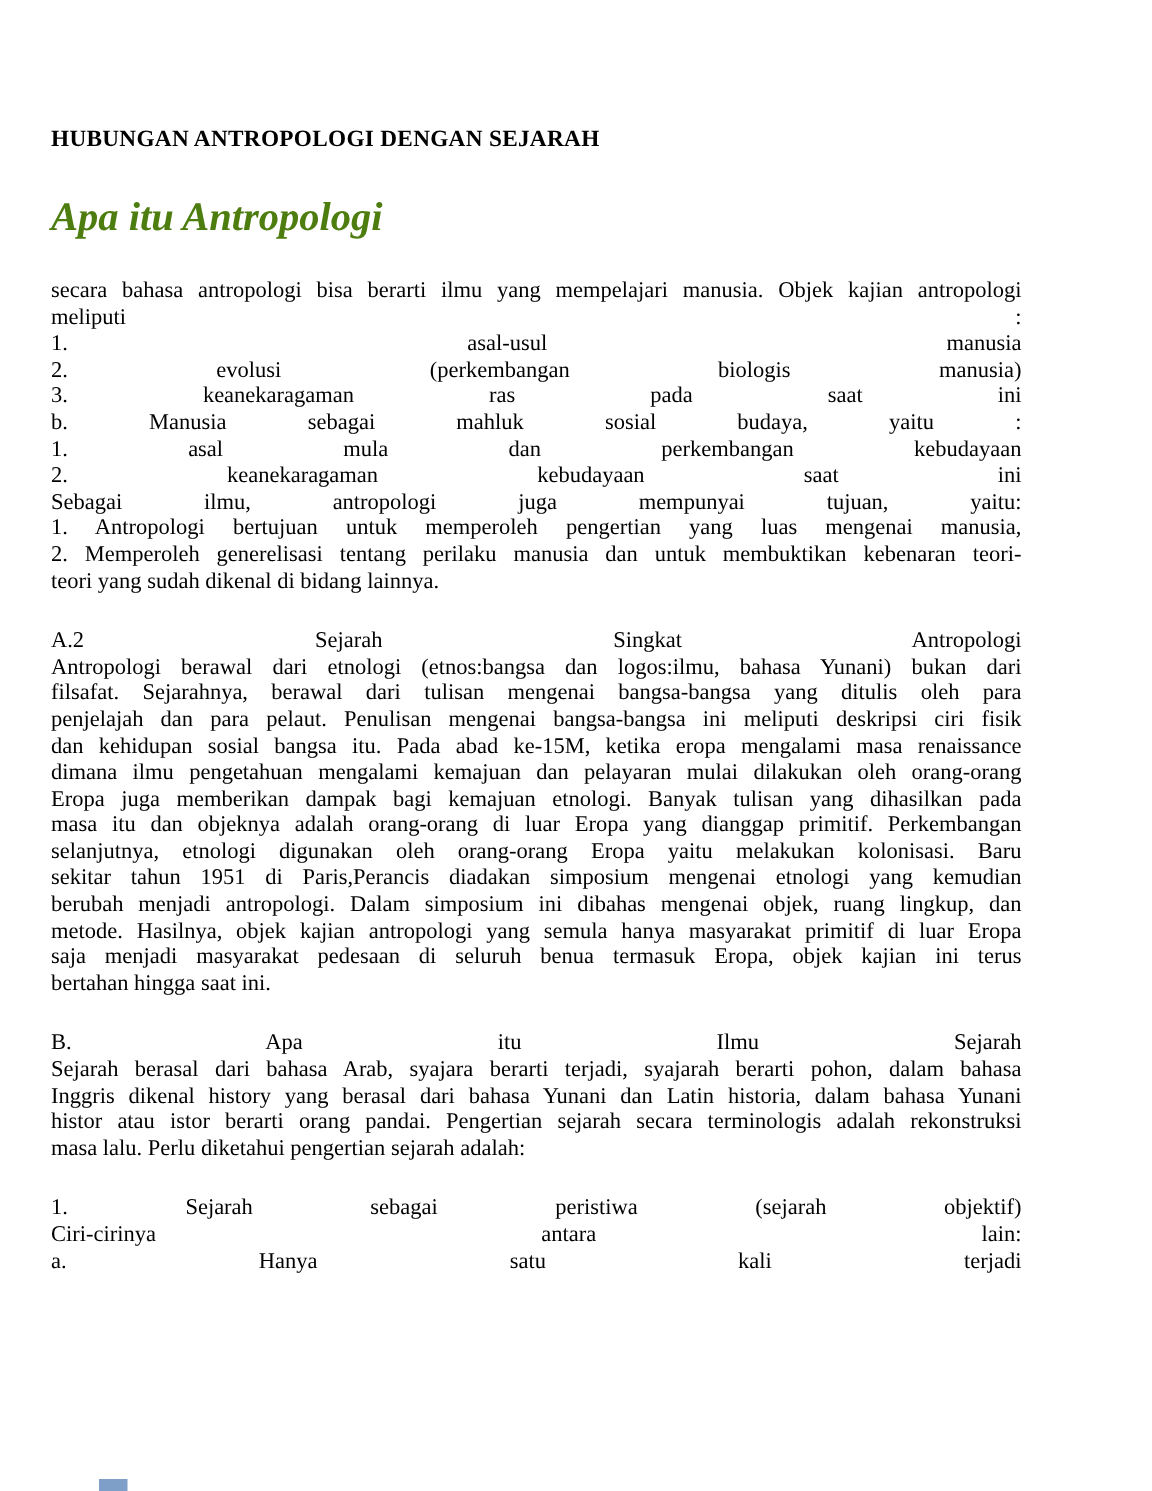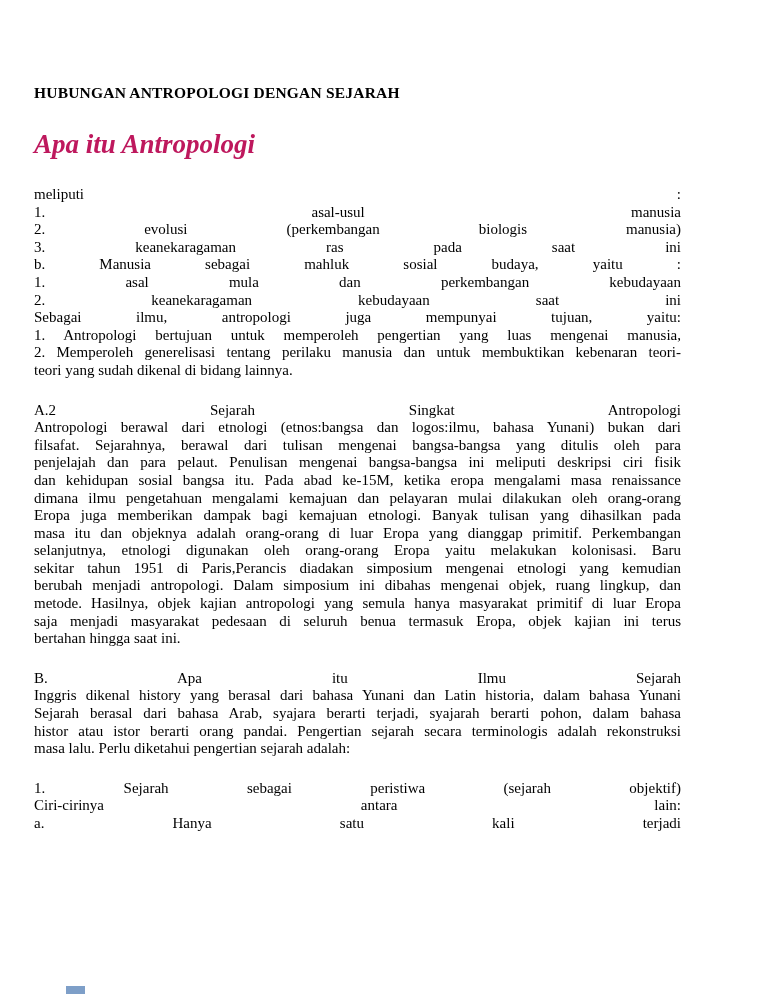--- a/index.html
+++ b/index.html
@@ -54,24 +54,25 @@
     width: 19px;
     height: 8px;
   }
 </style>
 </head>
 <body>
 
 <div class="page" style="background: rgb(255, 255, 255); color: rgb(0, 0, 0); padding-left: 34px;">
   <div class="doc-title">HUBUNGAN ANTROPOLOGI DENGAN SEJARAH</div>
 
-  <h1 class="doc-heading" style="color: #be185d;">Apa itu Antropologi</h1>
+  <h1 class="doc-heading" style="color: #4d7c0f;">Apa itu Antropologi</h1>
 
   <div class="doc-body">
       <div class="block">
+        <div class="line">secara bahasa antropologi bisa berarti ilmu yang mempelajari manusia. Objek kajian antropologi</div>
         <div class="line">meliputi :</div>
         <div class="line">1. asal-usul manusia</div>
         <div class="line">2. evolusi (perkembangan biologis manusia)</div>
         <div class="line">3. keanekaragaman ras pada saat ini</div>
         <div class="line">b. Manusia sebagai mahluk sosial budaya, yaitu :</div>
         <div class="line">1. asal mula dan perkembangan kebudayaan</div>
         <div class="line">2. keanekaragaman kebudayaan saat ini</div>
         <div class="line">Sebagai ilmu, antropologi juga mempunyai tujuan, yaitu:</div>
         <div class="line">1. Antropologi bertujuan untuk memperoleh pengertian yang luas mengenai manusia,</div>
         <div class="line">2. Memperoleh generelisasi tentang perilaku manusia dan untuk membuktikan kebenaran teori-</div>
@@ -88,22 +89,22 @@
         <div class="line">masa itu dan objeknya adalah orang-orang di luar Eropa yang dianggap primitif. Perkembangan</div>
         <div class="line">selanjutnya, etnologi digunakan oleh orang-orang Eropa yaitu melakukan kolonisasi. Baru</div>
         <div class="line">sekitar tahun 1951 di Paris,Perancis diadakan simposium mengenai etnologi yang kemudian</div>
         <div class="line">berubah menjadi antropologi. Dalam simposium ini dibahas mengenai objek, ruang lingkup, dan</div>
         <div class="line">metode. Hasilnya, objek kajian antropologi yang semula hanya masyarakat primitif di luar Eropa</div>
         <div class="line">saja menjadi masyarakat pedesaan di seluruh benua termasuk Eropa, objek kajian ini terus</div>
         <div class="line last">bertahan hingga saat ini.</div>
       </div>
       <div class="block">
         <div class="line bold">B. Apa itu Ilmu Sejarah</div>
+        <div class="line">Sejarah berasal dari bahasa Arab, syajara berarti terjadi, syajarah berarti pohon, dalam bahasa</div>
         <div class="line">Inggris dikenal history yang berasal dari bahasa Yunani dan Latin historia, dalam bahasa Yunani</div>
-        <div class="line">Sejarah berasal dari bahasa Arab, syajara berarti terjadi, syajarah berarti pohon, dalam bahasa</div>
         <div class="line">histor atau istor berarti orang pandai. Pengertian sejarah secara terminologis adalah rekonstruksi</div>
         <div class="line last">masa lalu. Perlu diketahui pengertian sejarah adalah:</div>
       </div>
       <div class="block">
         <div class="line bold">1. Sejarah sebagai peristiwa (sejarah objektif)</div>
         <div class="line">Ciri-cirinya antara lain:</div>
         <div class="line">a. Hanya satu kali terjadi</div>
       </div>
     </div>
 

